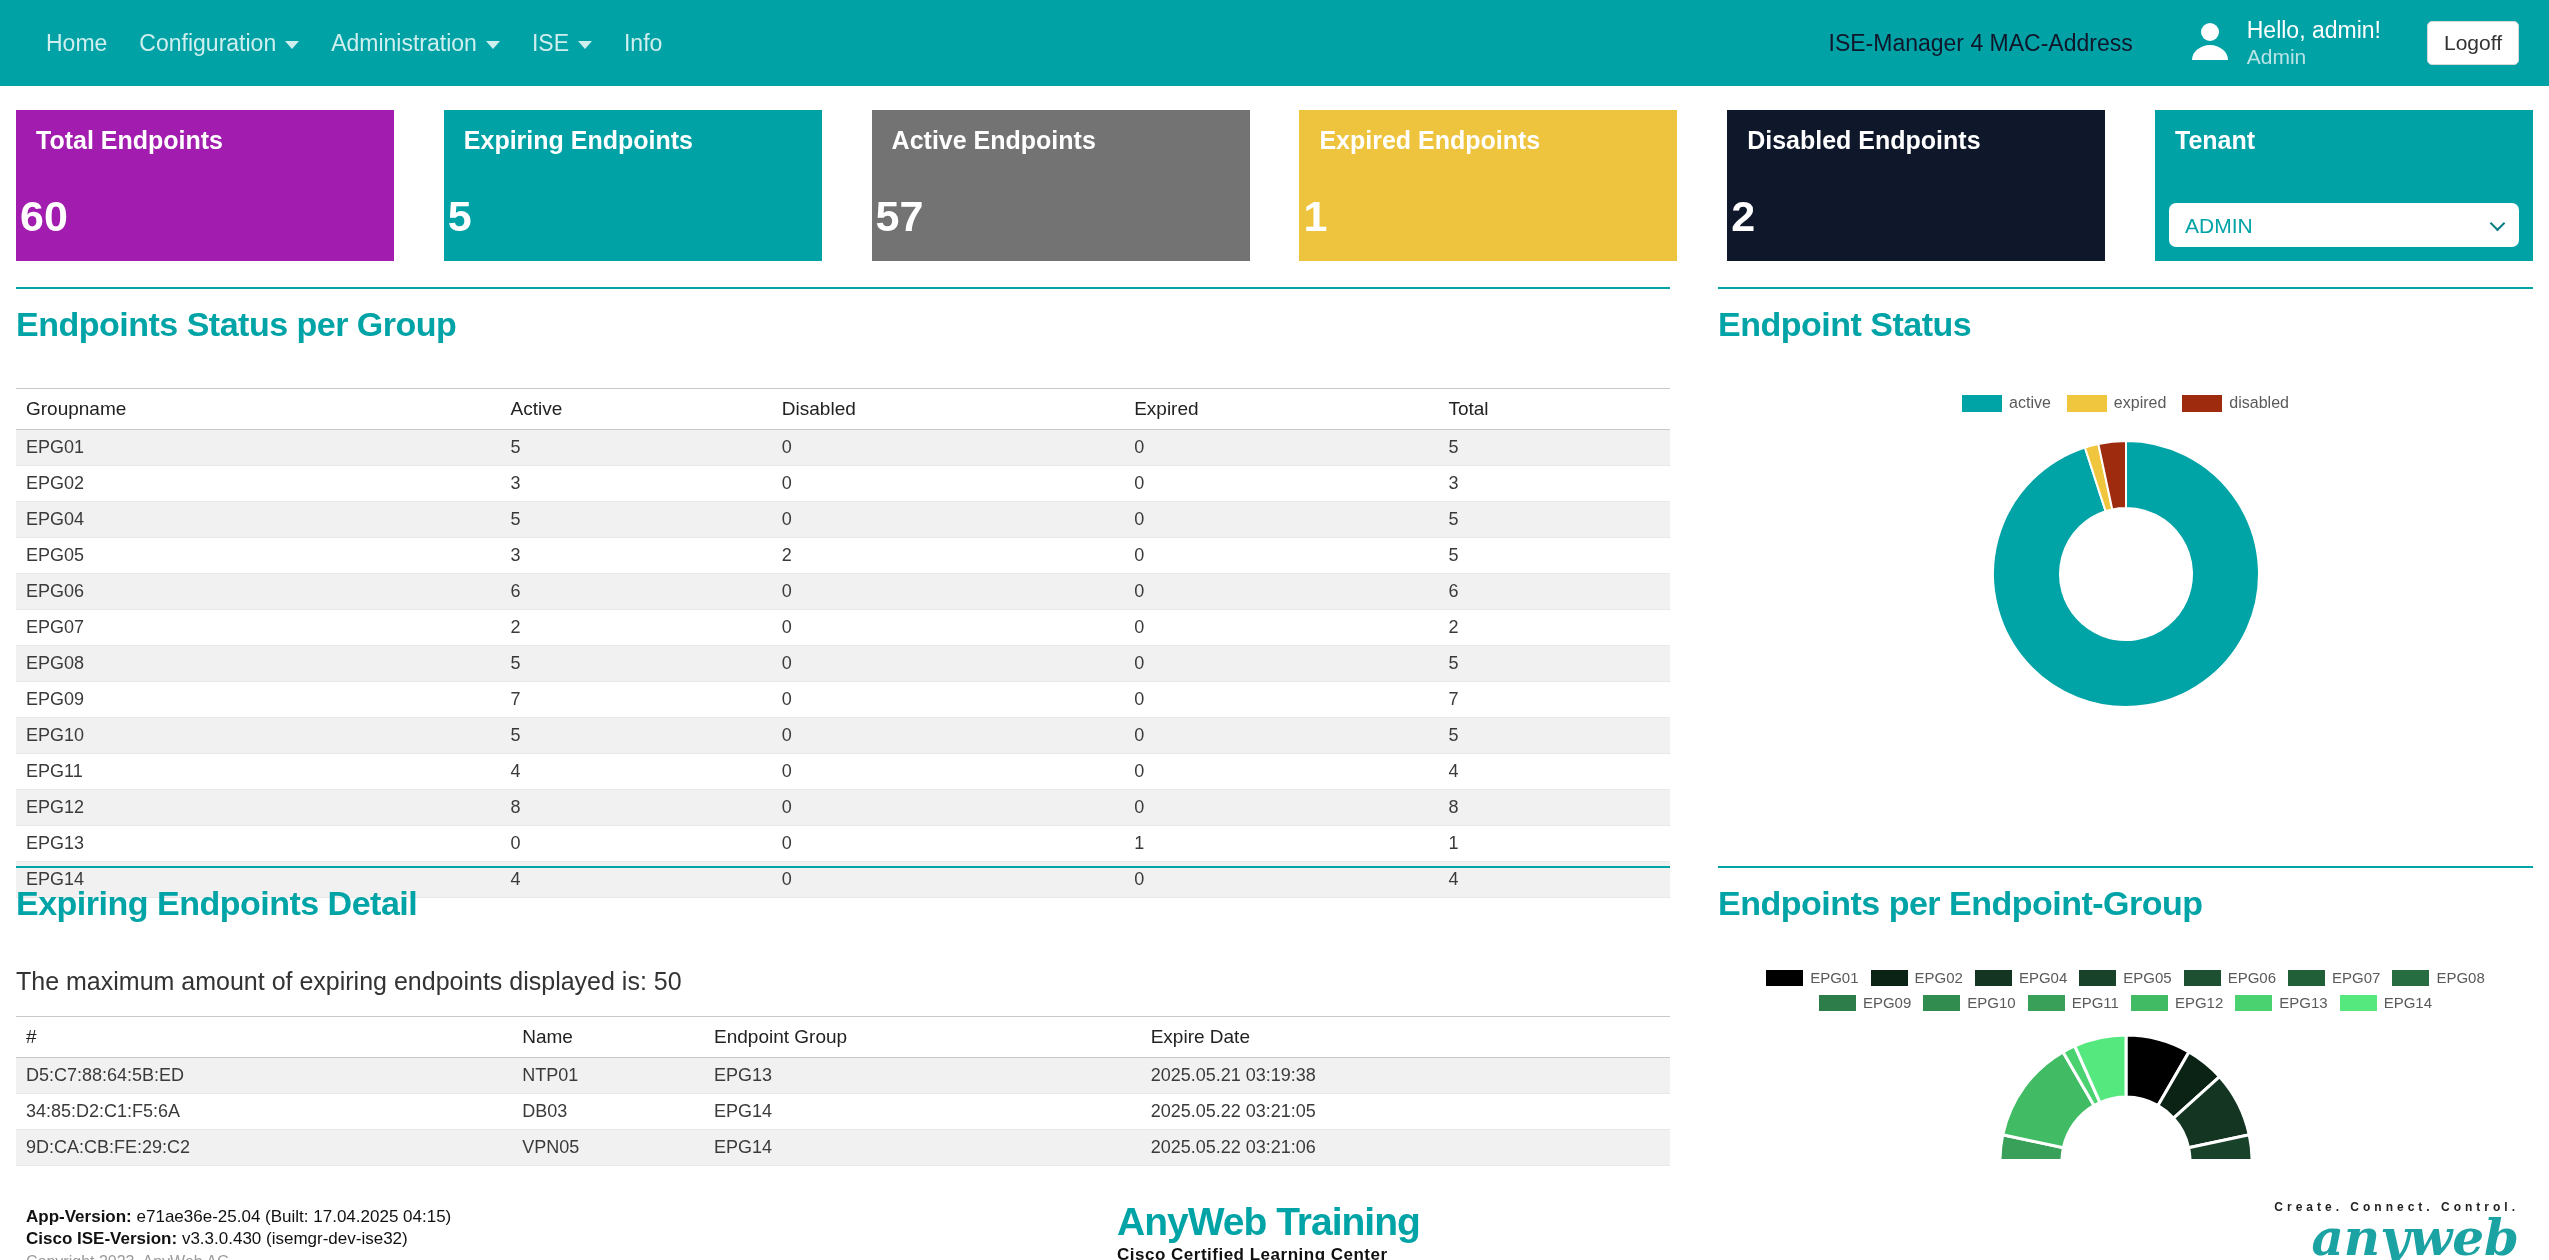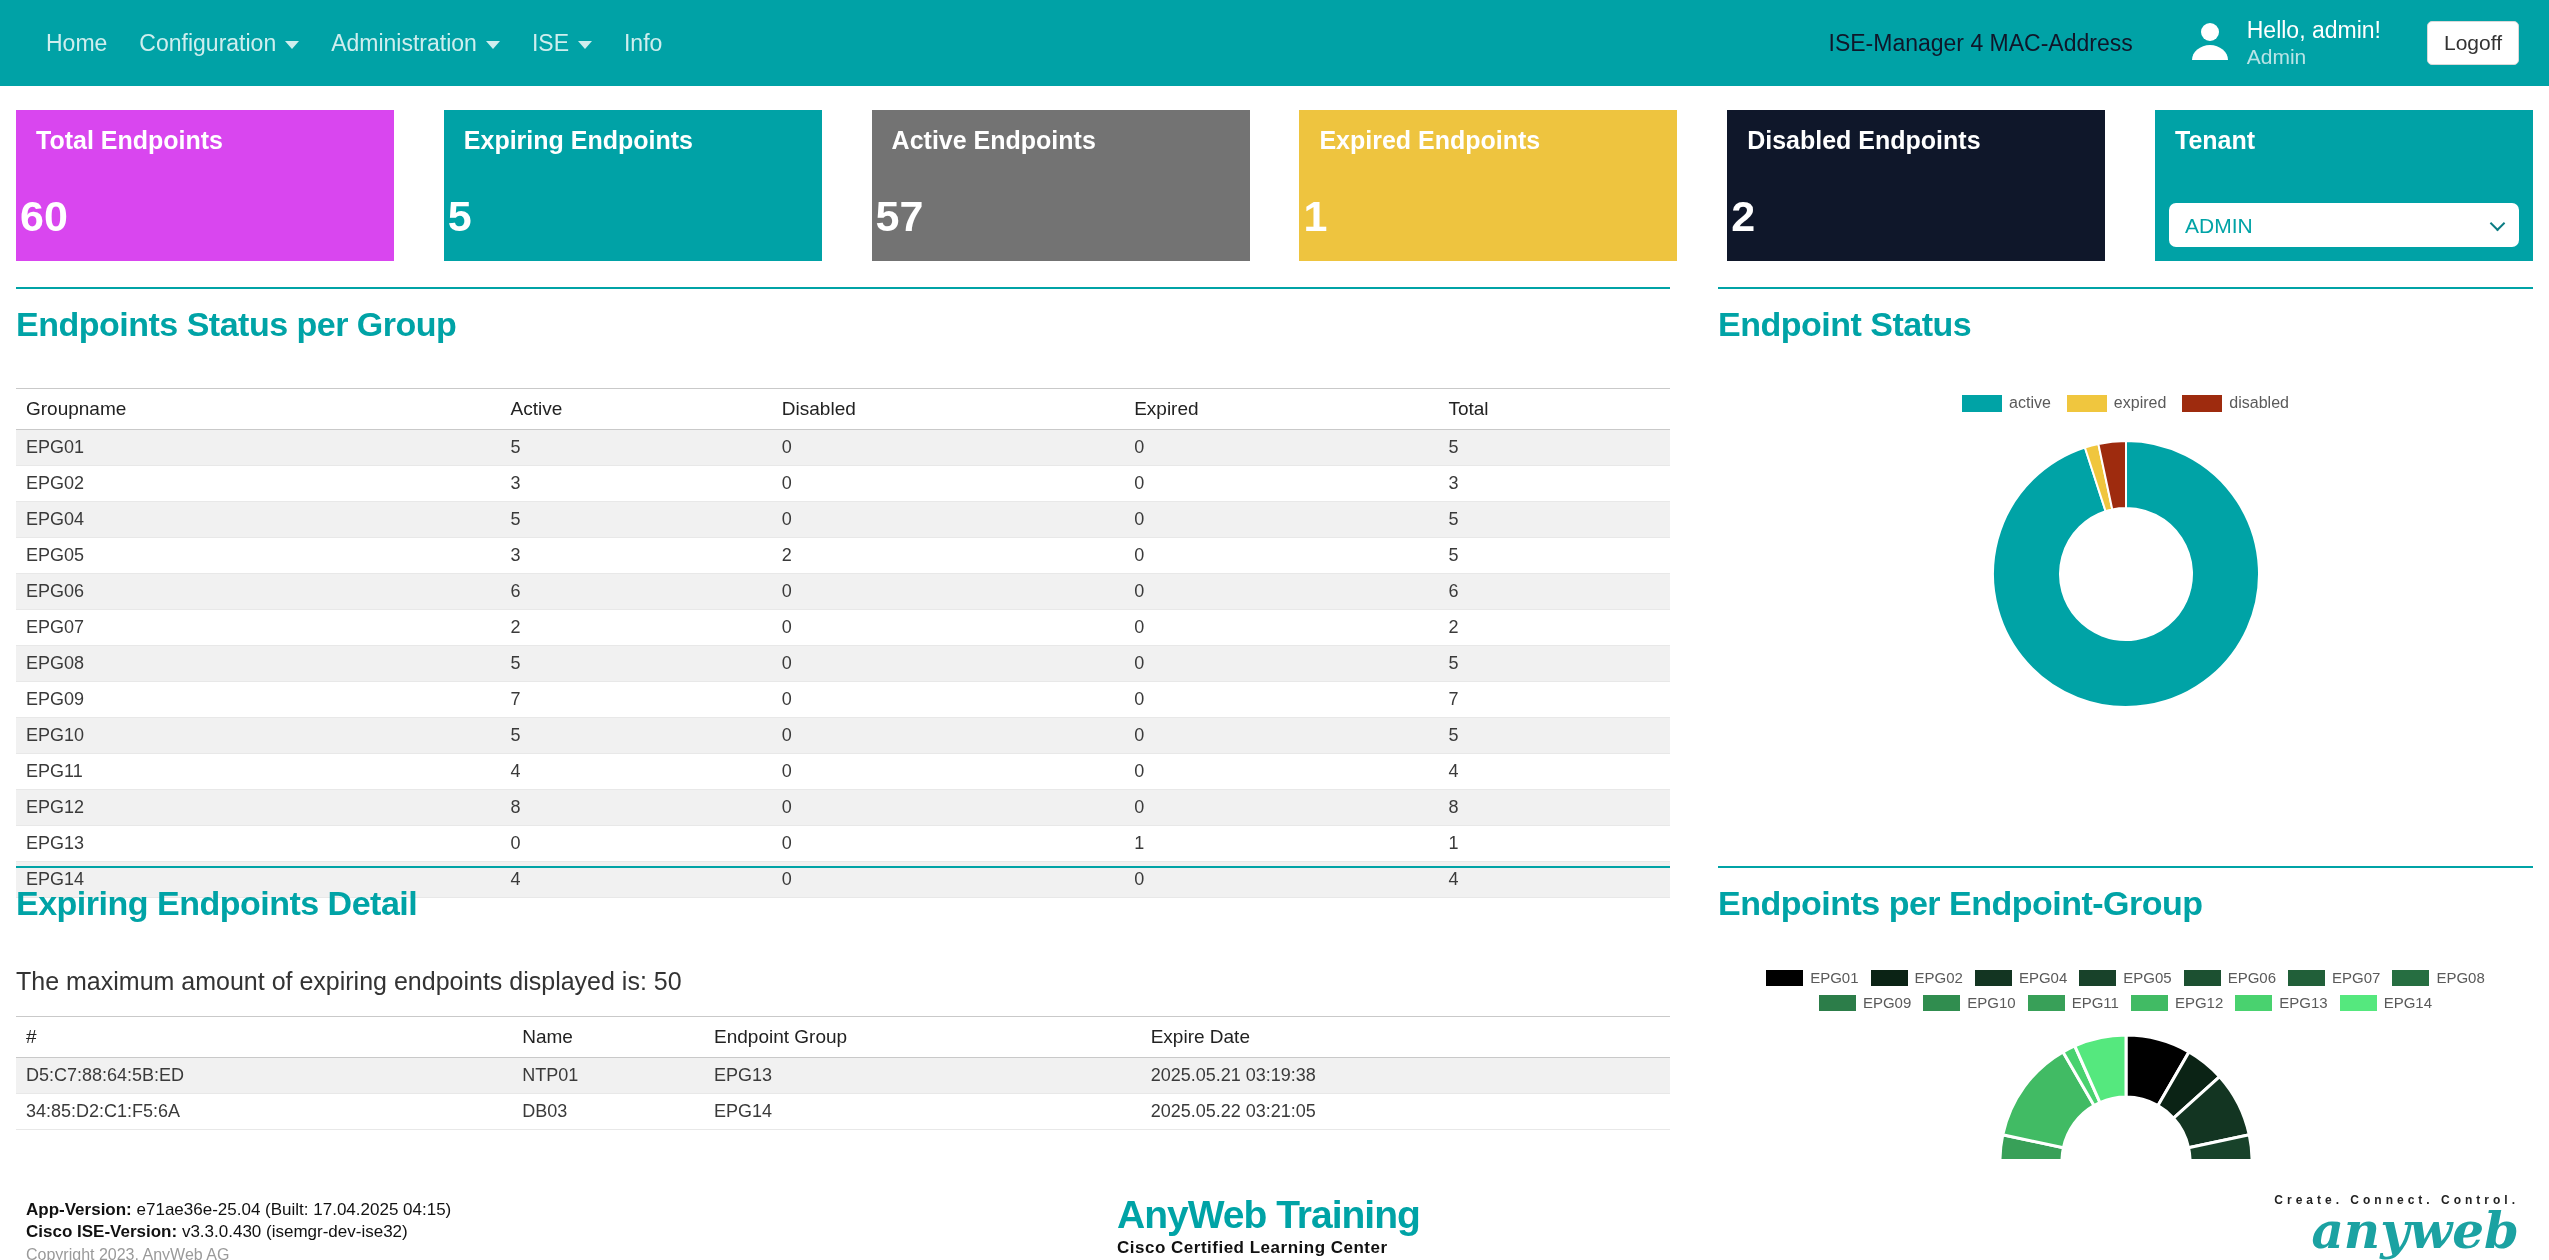--- a/index.html
+++ b/index.html
@@ -127,21 +127,21 @@
     </span>
     <div class="greet">
       <div class="greet-name">Hello, admin!</div>
       <div class="greet-role">Admin</div>
     </div>
     <button class="logoff-btn">Logoff</button>
   </div>
 </nav>
 
 <div class="cards" id="cards">
-    <div class="card" style="background: #d946ef;">
+    <div class="card" style="background: #a21caf;">
       <div class="card-title">Total Endpoints</div>
       <div class="card-value">60</div>
     </div>
     <div class="card" style="background: rgb(0, 162, 166);">
       <div class="card-title">Expiring Endpoints</div>
       <div class="card-value">5</div>
     </div>
     <div class="card" style="background: #737373;">
       <div class="card-title">Active Endpoints</div>
       <div class="card-value">57</div>
@@ -330,20 +330,26 @@
                 <td>NTP01</td>
                 <td>EPG13</td>
                 <td>2025.05.21 03:19:38</td>
               </tr>
               <tr>
                 <td>34:85:D2:C1:F5:6A</td>
                 <td>DB03</td>
                 <td>EPG14</td>
                 <td>2025.05.22 03:21:05</td>
               </tr>
+              <tr>
+                <td>9D:CA:CB:FE:29:C2</td>
+                <td>VPN05</td>
+                <td>EPG14</td>
+                <td>2025.05.22 03:21:06</td>
+              </tr>
             </tbody>
         </table>
       </section>
     </div>
     <div class="col-r">
       <section>
         <h2 class="sec-title">Endpoints per Endpoint-Group</h2>
         <div class="legend legend2" id="chart2-legend">
             <span class="legend-item">
               <i class="swatch" style="background: rgb(0, 0, 0);"></i>

